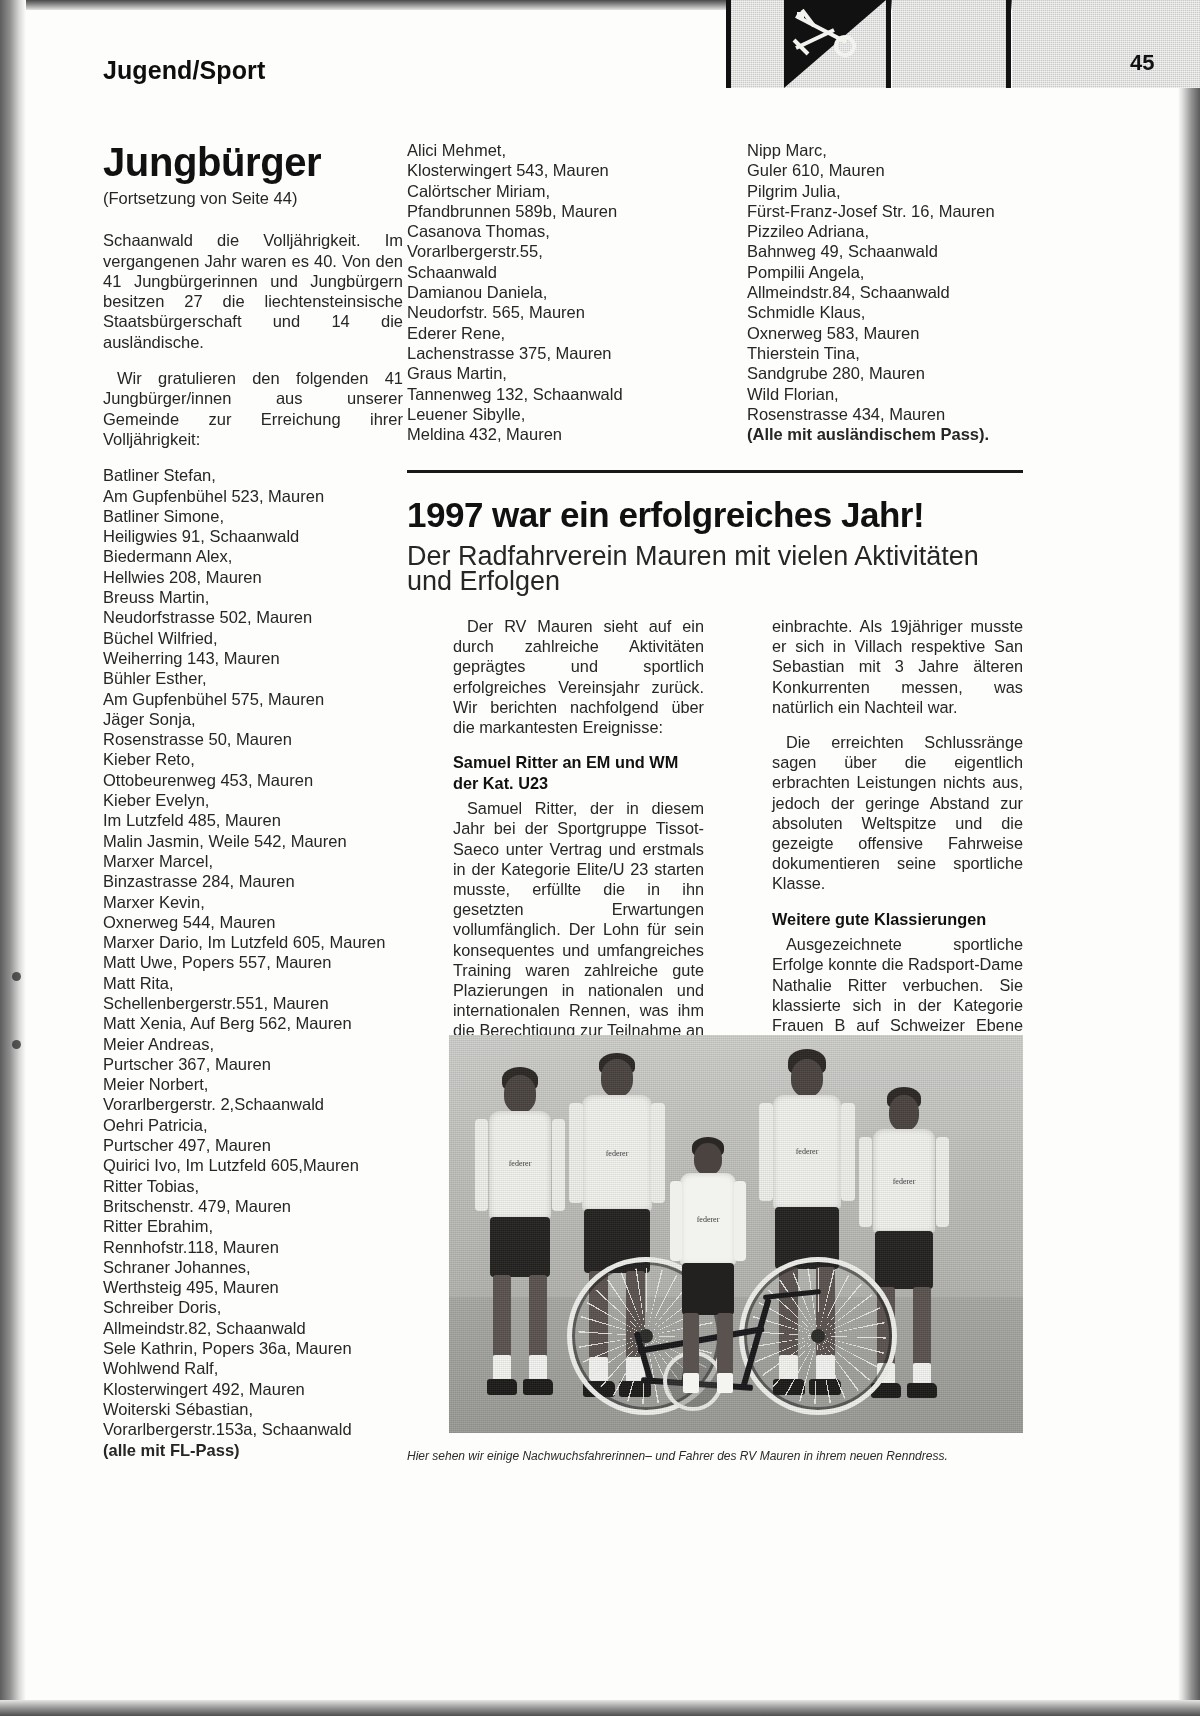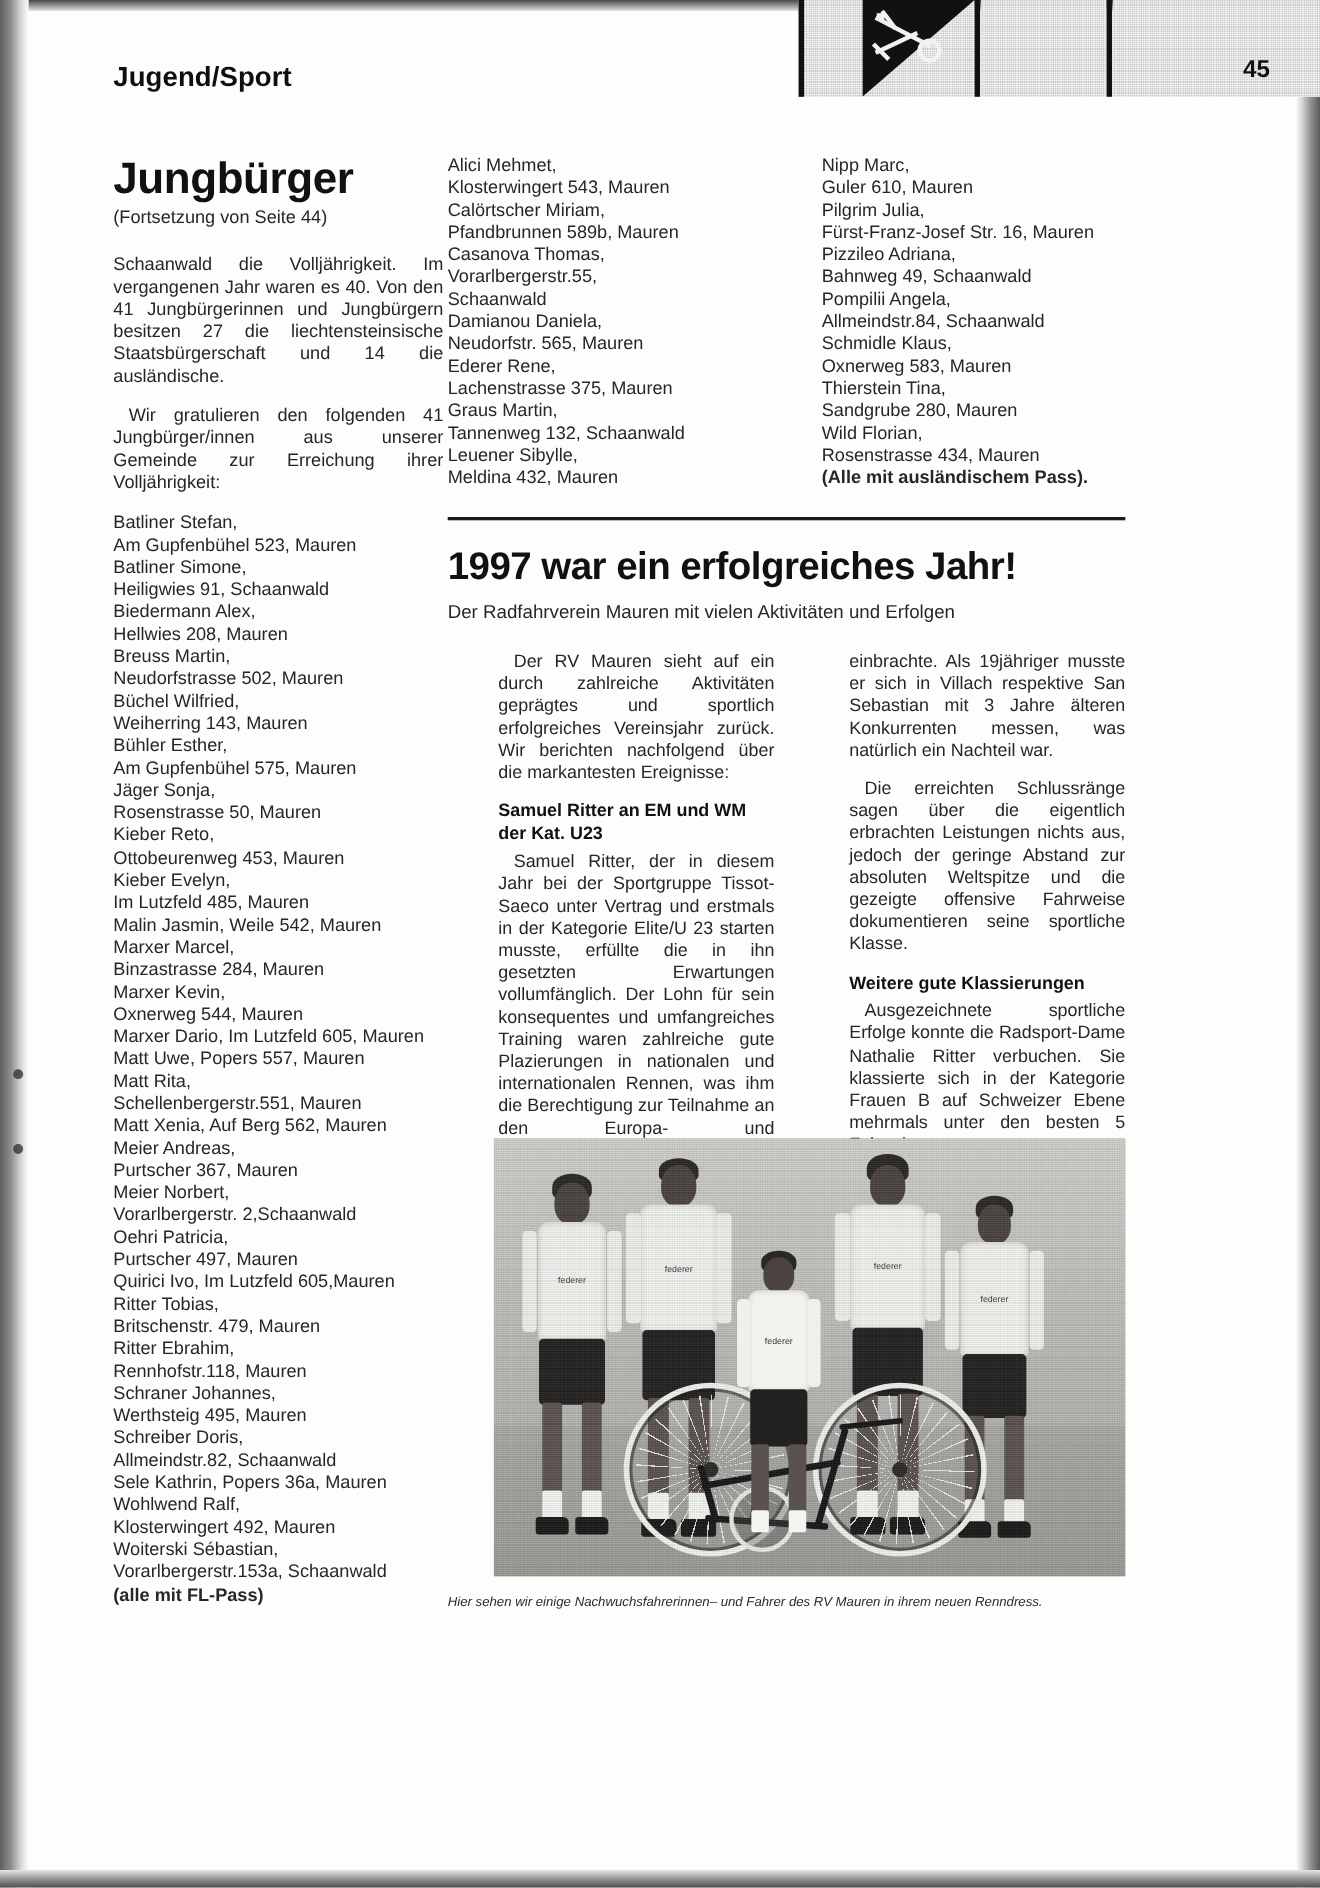--- a/index.html
+++ b/index.html
@@ -43,40 +43,40 @@
   p.para{margin:12px 0 16px 0;text-align:justify;}
   p.para.indent{text-indent:14px;}
   .names{margin:0;}
   .names div{white-space:nowrap;}
   .bold{font-weight:bold;}
 
   
   .article{position:absolute;left:407px;top:470px;width:616px;}
   .rule{width:616px;height:3px;background:#1a1a1a;margin-bottom:22px;}
   .headline{font-size:35px;font-weight:bold;letter-spacing:-.5px;line-height:40px;margin:0 0 9px 0;color:#111;}
-  .dek{font-size:17px;line-height:25px;margin:0 0 22px 0;color:#262626;}
+  .dek{font-size:27px;line-height:25px;margin:0 0 22px 0;color:#262626;}
   .art-cols{display:flex;gap:22px;}
   .art-col{width:297px;font-size:16.3px;line-height:20.2px;color:#262626;margin-left:46px;}
   .art-col p{margin:0 0 15px 0;text-align:justify;}
   .art-col p.ind{text-indent:14px;}
   .art-h3{font-weight:bold;font-size:16.3px;line-height:20.5px;margin:0 0 5px 0;color:#111;}
   .art-col p.right{text-align:right;text-indent:0;}
 
   
   .photo{position:absolute;left:449px;top:1035px;width:574px;height:398px;background:#9b9b98;overflow:hidden;}
   .ph-wall{position:absolute;left:0;top:0;width:574px;height:262px;background:linear-gradient(180deg,#cfcfcc 0%,#bdbdb9 60%,#b3b3af 100%);}
   .ph-floor{position:absolute;left:0;top:262px;width:574px;height:136px;background:linear-gradient(180deg,#a8a8a4 0%,#9a9a96 100%);}
   .ph-grain{position:absolute;inset:0;opacity:.32;
     background-image:repeating-linear-gradient(0deg,rgba(0,0,0,.18) 0 1px,rgba(255,255,255,.12) 1px 2px),
                      repeating-linear-gradient(90deg,rgba(0,0,0,.12) 0 1px,rgba(255,255,255,.10) 1px 2px);}
   .rider{position:absolute;bottom:28px;}
   .r-head{position:absolute;left:50%;transform:translateX(-50%);border-radius:48% 48% 44% 44%;background:#4a4340;}
   .r-hair{position:absolute;left:50%;transform:translateX(-50%);border-radius:50% 50% 30% 30%;background:#2b2724;}
   .r-jersey{position:absolute;left:50%;transform:translateX(-50%);background:#f2f2ef;border-radius:10px 10px 4px 4px;box-shadow:inset 0 0 6px rgba(0,0,0,.18);}
-  .r-logo{position:absolute;left:50%;transform:translateX(-50%);font-size:8px;color:#3a3a3a;font-family:Liberation Sans, sans-serif;}
+  .r-logo{position:absolute;left:50%;transform:translateX(-50%);font-size:8px;color:#3a3a3a;font-family:Liberation Serif, serif;}
   .r-short{position:absolute;left:50%;transform:translateX(-50%);background:#232120;border-radius:4px;}
   .r-leg{position:absolute;background:#5a524e;border-radius:3px;}
   .r-sock{position:absolute;background:#f4f4f1;border-radius:2px;}
   .r-shoe{position:absolute;background:#1b1a19;border-radius:3px 5px 3px 3px;}
   .r-arm{position:absolute;background:#efefec;border-radius:4px;}
   .bike{position:absolute;left:118px;bottom:18px;width:330px;height:176px;}
   .wheel{position:absolute;bottom:0;width:148px;height:148px;border-radius:50%;border:5px solid #f0f0ed;box-shadow:0 0 0 3px rgba(30,30,30,.55) inset;}
   .wheel .hub{position:absolute;left:50%;top:50%;width:14px;height:14px;margin:-7px 0 0 -7px;border-radius:50%;background:#2a2a28;}
   .spokes{position:absolute;inset:6px;border-radius:50%;
     background:repeating-conic-gradient(from 0deg,rgba(240,240,237,.9) 0deg 1.2deg,rgba(0,0,0,0) 1.2deg 13deg);}

